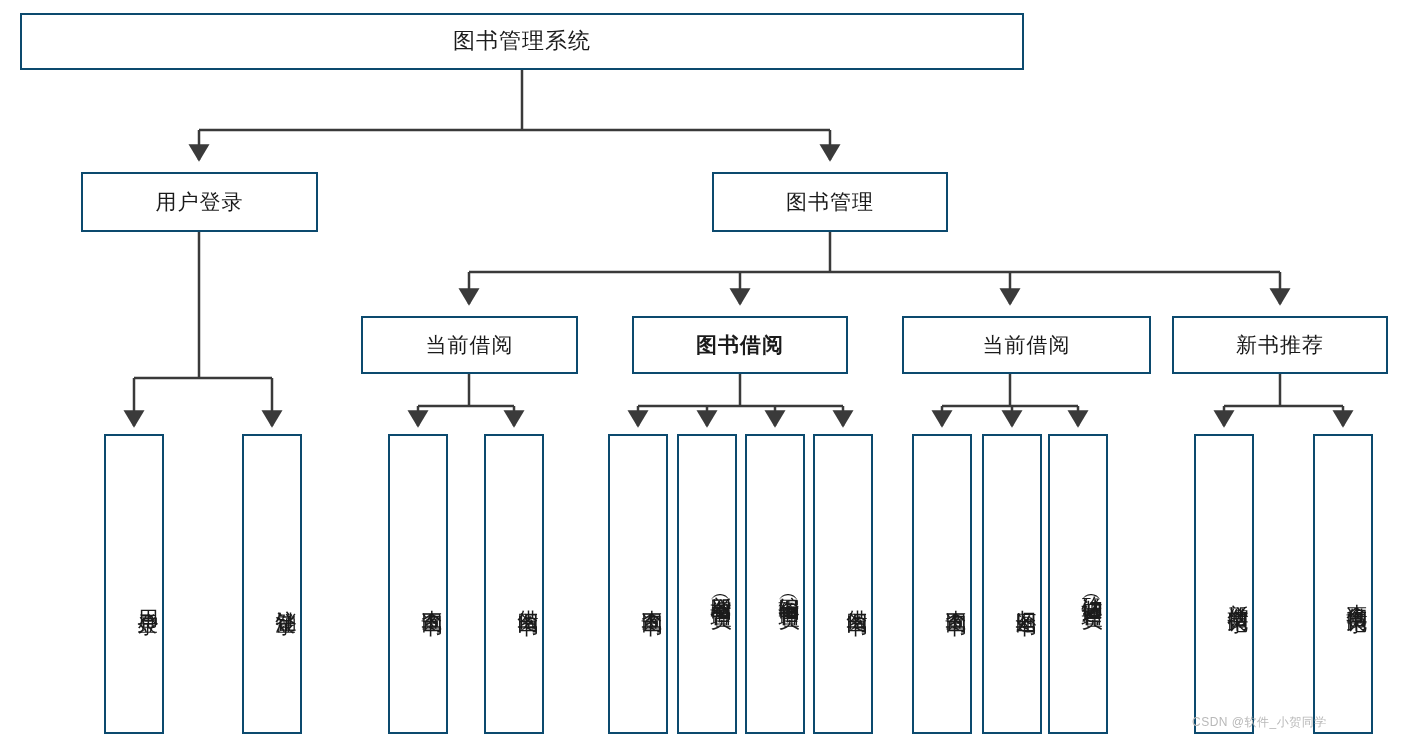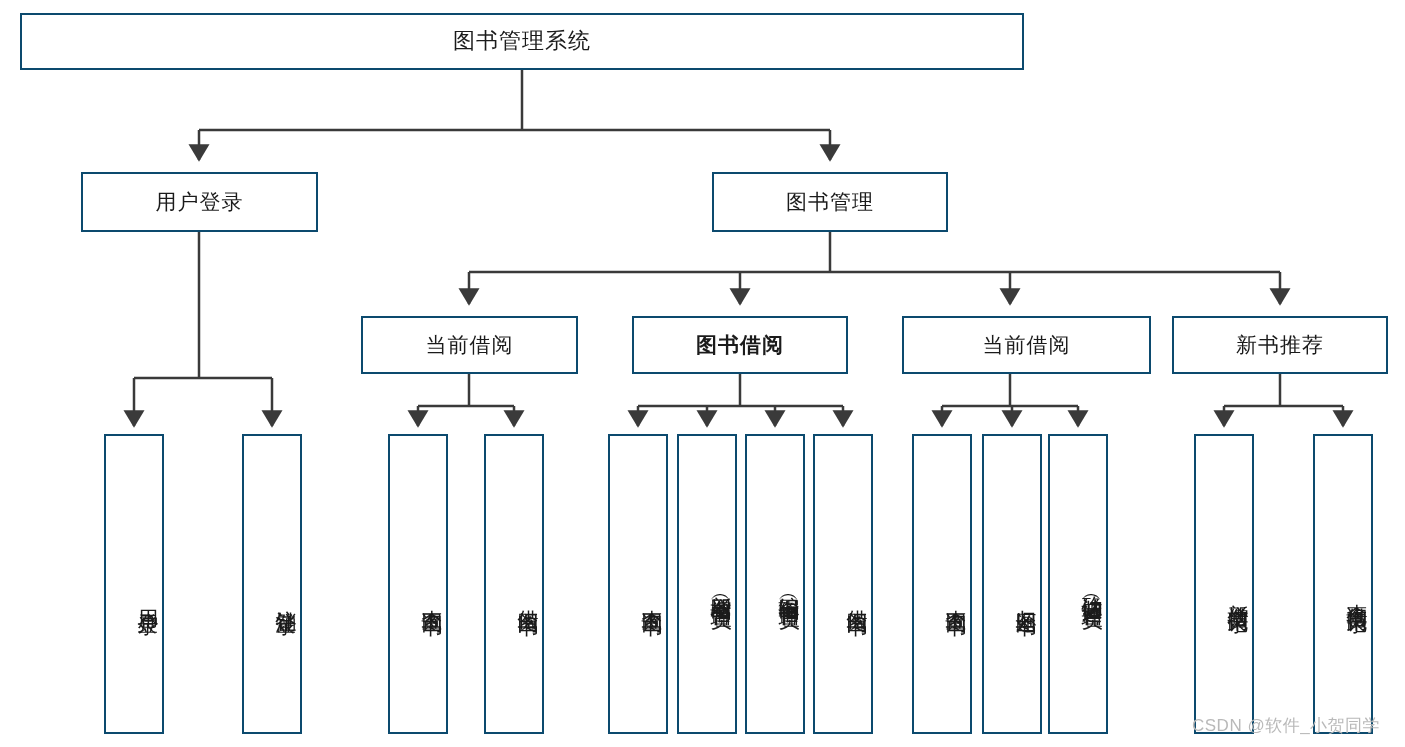--- a/index.html
+++ b/index.html
@@ -53,21 +53,21 @@
     justify-content: center;
     padding-top: 26px;
   }
   .node.vert .vtext {
     writing-mode: vertical-rl;
     text-orientation: upright;
     display: block;
   }
   .watermark {
     position: absolute;
-    font-size: 17px;
+    font-size: 12px;
     color: #b9b9b9;
     white-space: nowrap;
     z-index: 5;
     letter-spacing: 0.5px;
   }
 </style>
 </head>
 <body>
 
 <div id="canvas">

